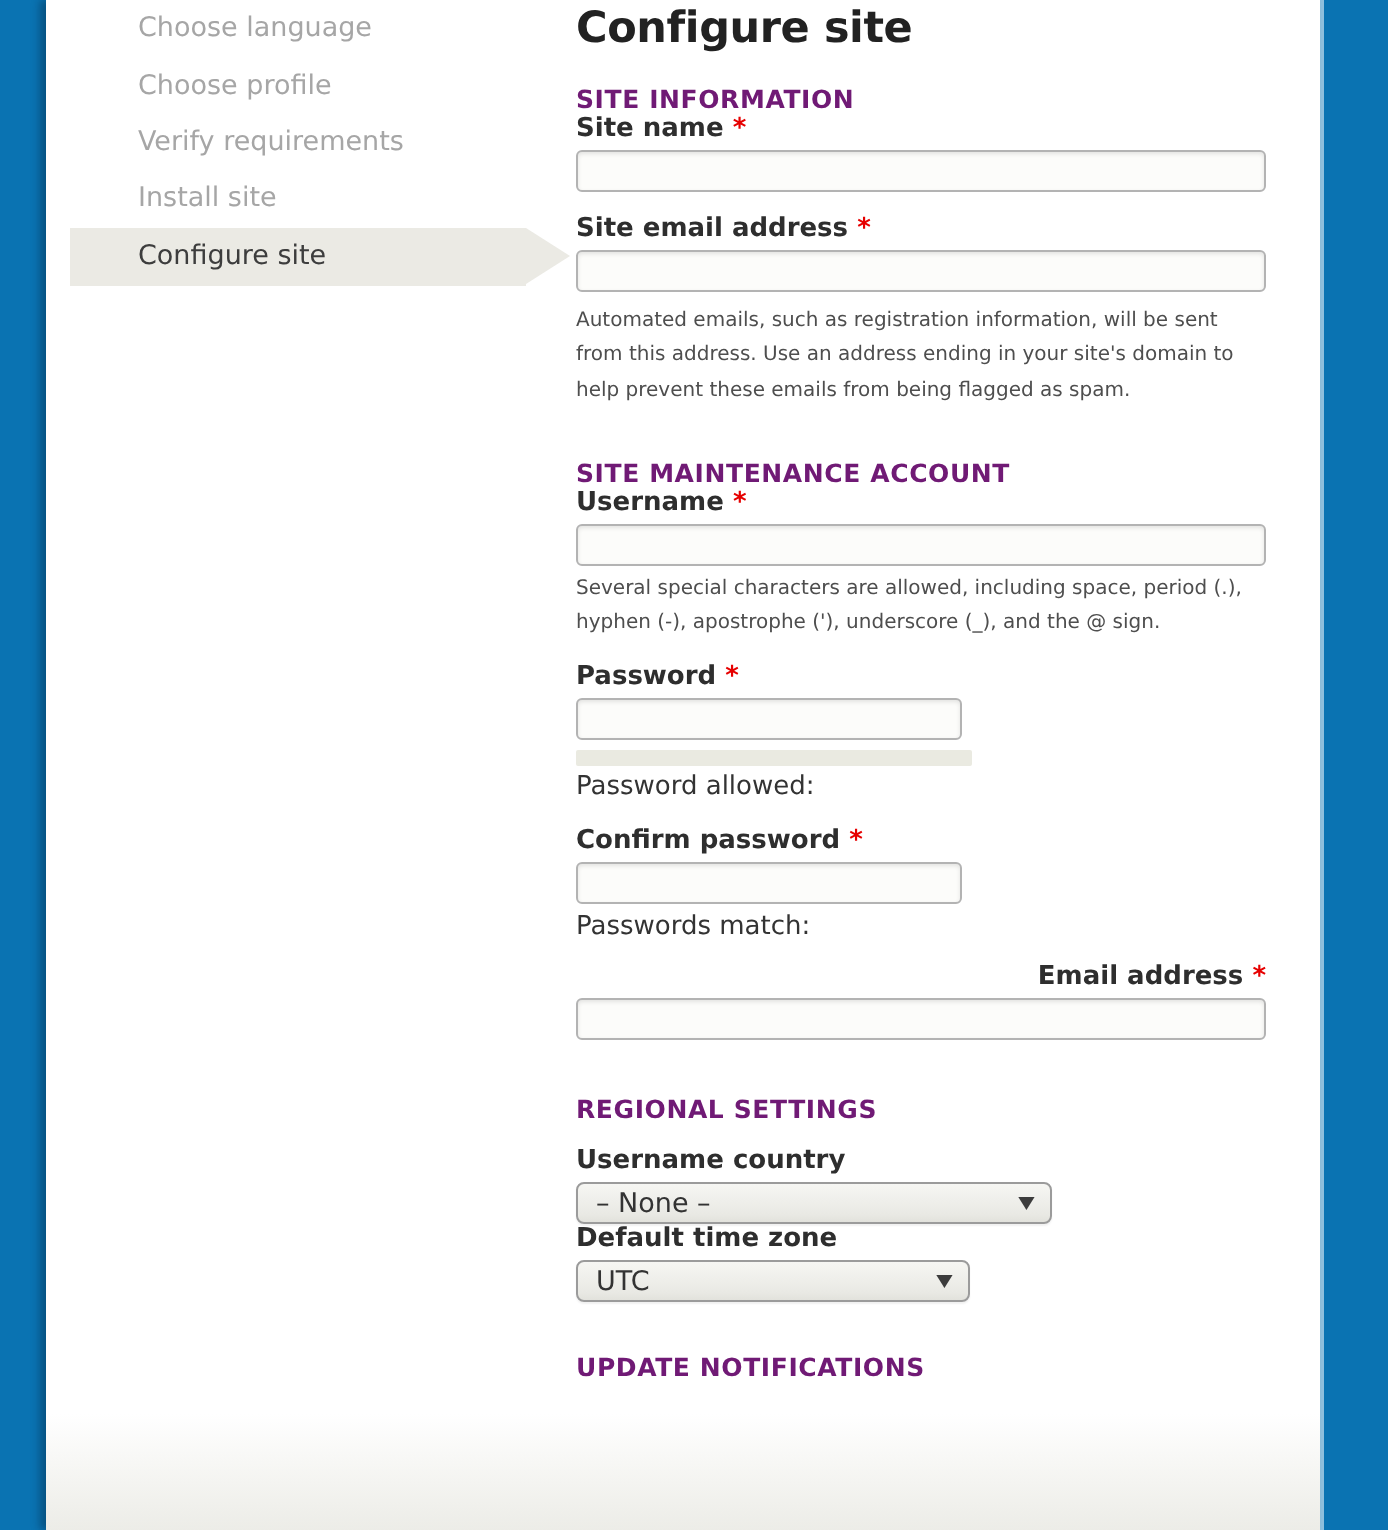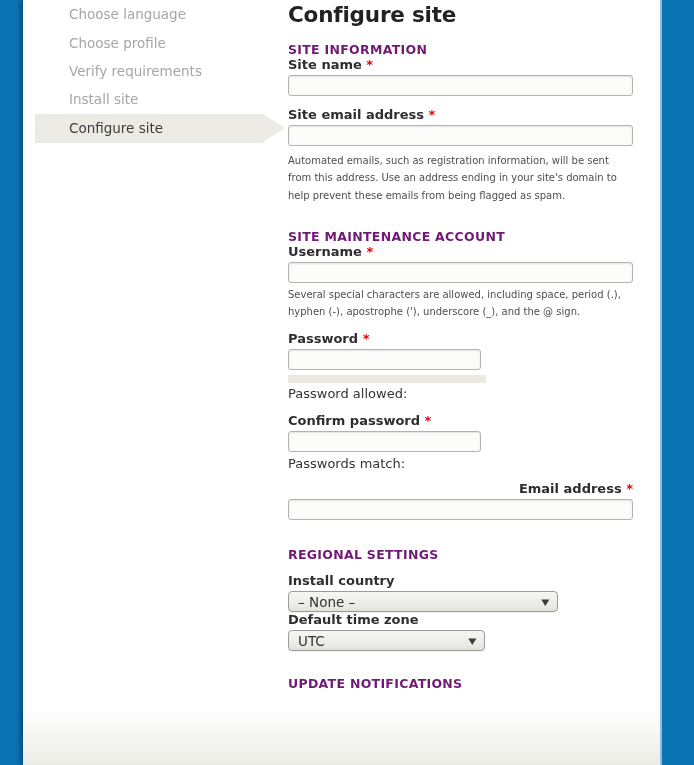--- a/index.html
+++ b/index.html
@@ -15,21 +15,21 @@
     background: #ffffff;
     box-shadow: -3px 0 4px rgba(0,20,40,0.35), 2px 0 0 #8fc0de;
   }
   .page-fade {
     position: absolute; left: 0; right: 0; bottom: 0; height: 58px;
     background: linear-gradient(to bottom, rgba(240,240,236,0) 0%, rgba(233,233,227,0.85) 100%);
     pointer-events: none;
   }
   
   .sidebar {
-    position: absolute; left: 12px; top: 0; width: 265px; padding-top: 0;
+    position: absolute; left: 0; top: 0; width: 265px; padding-top: 0; padding-left: 12px;
   }
   .steps { list-style: none; }
   .step {
     height: 28.4px;
     display: flex; align-items: center;
     padding-left: 34px;
     font-size: 13.5px;
     color: #a6a6a6;
     cursor: default;
     position: relative;
@@ -125,21 +125,21 @@
     font-size: 13.5px;
     color: #333333;
     cursor: default;
     box-shadow: 0 1px 1px rgba(0,0,0,0.06);
   }
   .select .caret {
     font-size: 8.5px;
     color: #3c3c3c;
     transform: scaleX(1.25);
   }
-  .sel-country { width: 270px; }
+  .sel-country { width: 238px; }
   .sel-tz { width: 197px; }
   .mt-label-1 { margin-top: 0; }
   .mt-label-2 { margin-top: 11px; }
   .mt-label-3 { margin-top: 9px; text-align: right; }
   .mt-help-1 { margin-top: 6px; }
   .mt-help-2 { margin-top: 3px; }
   .mt-meter { margin-top: 3px; }
   .mt-match { margin-top: 4px; }
 </style>
 </head>
@@ -201,21 +201,21 @@
     <div class="meter-label mt-match">Passwords match:</div>
 
     <div class="field-label mt-label-3">
       <span>Email address</span>
       <span class="req">*</span>
     </div>
     <input class="text-input" type="text" value="" style="">
 
     <div class="section-heading sh-3">REGIONAL SETTINGS</div>
 
-    <div class="field-label mt-label-2">Install country</div>
+    <div class="field-label mt-label-2">Username country</div>
     <div class="select sel-country">
       <span>– None –</span>
       <span class="caret">▼</span>
     </div>
 
     <div class="field-label mt-label-1">Default time zone</div>
     <div class="select sel-tz">
       <span>UTC</span>
       <span class="caret">▼</span>
     </div>

